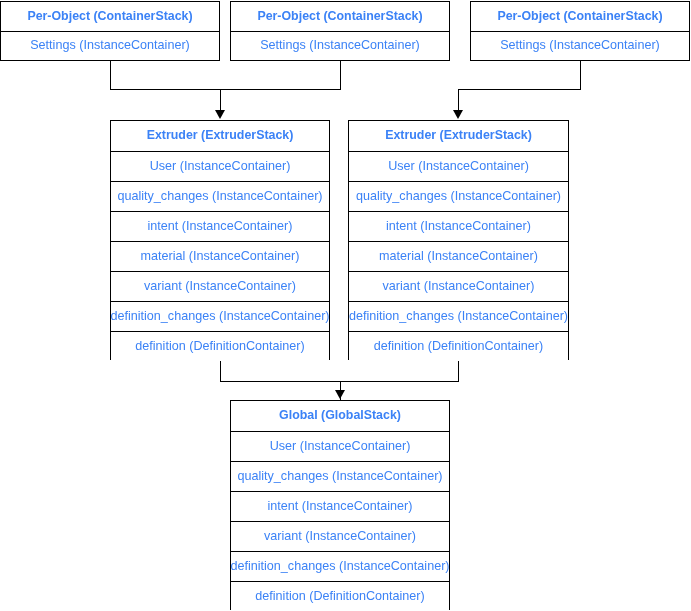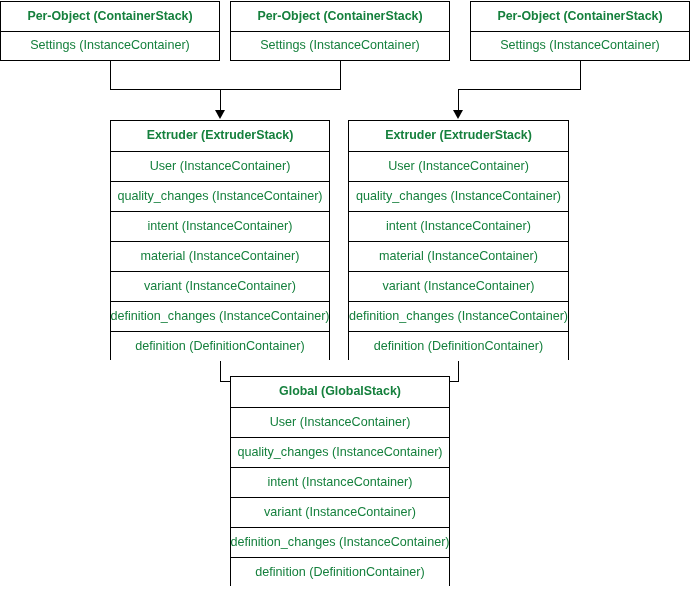--- a/index.html
+++ b/index.html
@@ -24,21 +24,21 @@
     border: 1.6px solid #000000;
     background: #ffffff;
     z-index: 5;
   }
   .row {
     box-sizing: border-box;
     display: flex;
     align-items: center;
     justify-content: center;
     text-align: center;
-    color: #15803d;
+    color: #3b82f6;
     font-size: 12.6px;
     line-height: 1.1;
     white-space: nowrap;
     background: #ffffff;
   }
   .row.header {
     font-weight: bold;
     font-size: 12.4px;
   }
   .row.divider {
@@ -127,21 +127,21 @@
 
   <div class="vline" style="left:220px; top:360px; height:22px;"></div>
 
   <div class="vline" style="left:458px; top:360px; height:22px;"></div>
 
   <div class="hline" style="left:220px; top:381px; width:239px;"></div>
 
   <div class="vline" style="left:340px; top:381px; height:20px;"></div>
   <div class="arrowhead" style="left:335px; top:390px;"></div>
 
-  <div class="node" style="left:230px; top:376px; width:220px; height:210px;">
+  <div class="node" style="left:230px; top:400px; width:220px; height:210px;">
     <div class="row header" style="height:30px;">Global (GlobalStack)</div>
     <div class="row divider" style="height:30px;">User (InstanceContainer)</div>
     <div class="row divider" style="height:30px;">quality_changes (InstanceContainer)</div>
     <div class="row divider" style="height:30px;">intent (InstanceContainer)</div>
     <div class="row divider" style="height:30px;">variant (InstanceContainer)</div>
     <div class="row divider" style="height:30px;">definition_changes (InstanceContainer)</div>
     <div class="row divider" style="height:30px;">definition (DefinitionContainer)</div>
   </div>
 
 </div>

